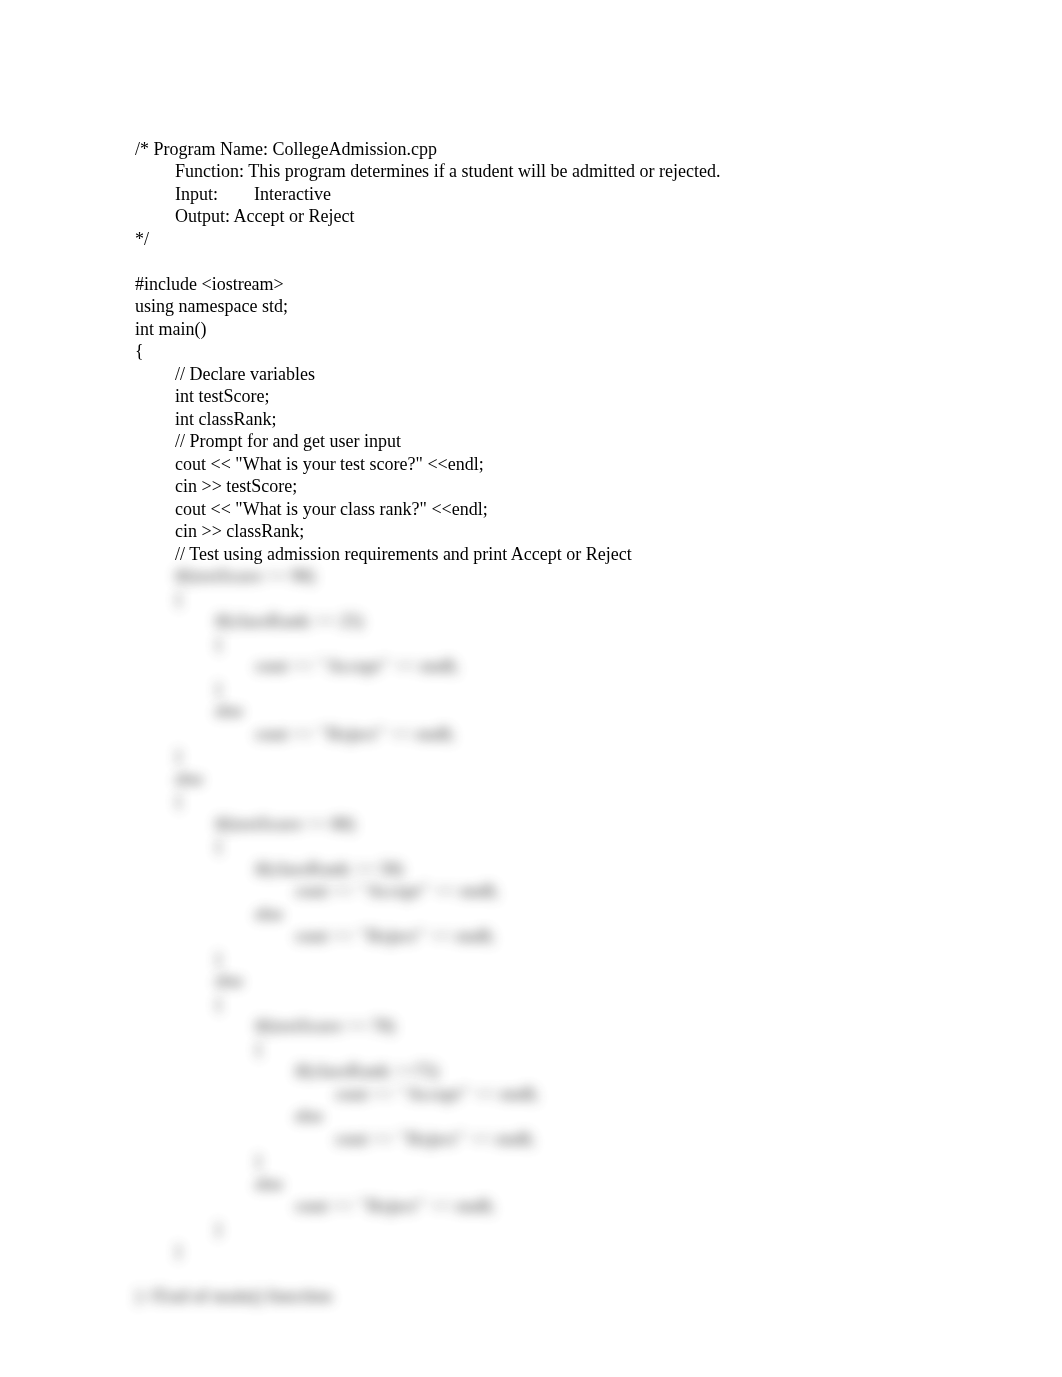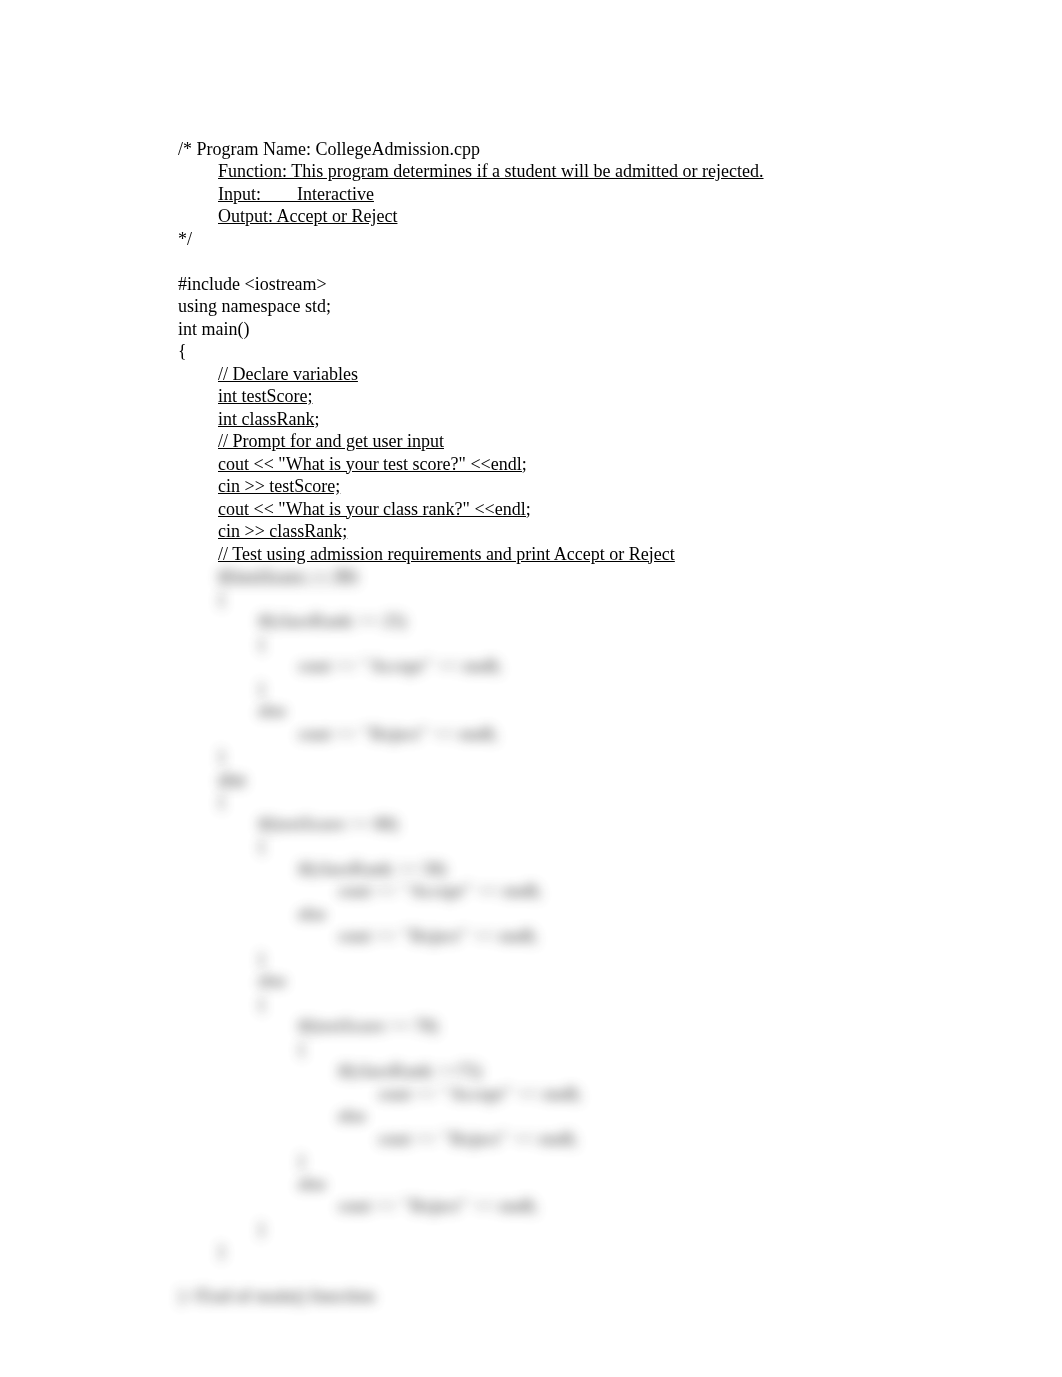--- a/index.html
+++ b/index.html
@@ -14,29 +14,28 @@
       height: 1377px;
       position: relative;
     }
     .code-container {
       padding: 115px 60px 0 135px;
       white-space: pre;
     }
     .code-line {
       display: block;
       min-height: 22px;
-      margin-left: 43px;
     }
     .blurred {
       filter: blur(6px);
       color: #444444;
       font-weight: bold;
       opacity: 0.75;
     }
-    .tab1 { padding-left: 40px; text-decoration: underline; }
+    .tab1 { padding-left: 40px; }
     .tab2 { padding-left: 80px; }
     .tab3 { padding-left: 120px; }
     .tab4 { padding-left: 160px; }
     .tab5 { padding-left: 200px; }
   </style>
 </head>
 <body>
 
 <div class="code-container">
 <span class="code-line">/* Program Name: CollegeAdmission.cpp</span><span class="code-line tab1">Function: This program determines if a student will be admitted or rejected.</span><span class="code-line tab1">Input:        Interactive</span><span class="code-line tab1">Output: Accept or Reject</span><span class="code-line">*/</span><span class="code-line">&nbsp;</span><span class="code-line">#include &lt;iostream&gt;</span><span class="code-line">using namespace std;</span><span class="code-line">int main()</span><span class="code-line">{</span><span class="code-line tab1">// Declare variables</span><span class="code-line tab1">int testScore;</span><span class="code-line tab1">int classRank;</span><span class="code-line tab1">// Prompt for and get user input</span><span class="code-line tab1">cout &lt;&lt; "What is your test score?" &lt;&lt;endl;</span><span class="code-line tab1">cin &gt;&gt; testScore;</span><span class="code-line tab1">cout &lt;&lt; "What is your class rank?" &lt;&lt;endl;</span><span class="code-line tab1">cin &gt;&gt; classRank;</span><span class="code-line tab1">// Test using admission requirements and print Accept or Reject</span><span class="code-line tab1 blurred">if(testScore &gt;= 90)</span><span class="code-line tab1 blurred">{</span><span class="code-line tab2 blurred">if(classRank &gt;= 25)</span><span class="code-line tab2 blurred">{</span><span class="code-line tab3 blurred">cout &lt;&lt; "Accept" &lt;&lt; endl;</span><span class="code-line tab2 blurred">}</span><span class="code-line tab2 blurred">else</span><span class="code-line tab3 blurred">cout &lt;&lt; "Reject" &lt;&lt; endl;</span><span class="code-line tab1 blurred">}</span><span class="code-line tab1 blurred">else</span><span class="code-line tab1 blurred">{</span><span class="code-line tab2 blurred">if(testScore &gt;= 80)</span><span class="code-line tab2 blurred">{</span><span class="code-line tab3 blurred">if(classRank &gt;= 50)</span><span class="code-line tab4 blurred">cout &lt;&lt; "Accept" &lt;&lt; endl;</span><span class="code-line tab3 blurred">else</span><span class="code-line tab4 blurred">cout &lt;&lt; "Reject" &lt;&lt; endl;</span><span class="code-line tab2 blurred">}</span><span class="code-line tab2 blurred">else</span><span class="code-line tab2 blurred">{</span><span class="code-line tab3 blurred">if(testScore &gt;= 70)</span><span class="code-line tab3 blurred">{</span><span class="code-line tab4 blurred">if(classRank &gt;=75)</span><span class="code-line tab5 blurred">cout &lt;&lt; "Accept" &lt;&lt; endl;</span><span class="code-line tab4 blurred">else</span><span class="code-line tab5 blurred">cout &lt;&lt; "Reject" &lt;&lt; endl;</span><span class="code-line tab3 blurred">}</span><span class="code-line tab3 blurred">else</span><span class="code-line tab4 blurred">cout &lt;&lt; "Reject" &lt;&lt; endl;</span><span class="code-line tab2 blurred">}</span><span class="code-line tab1 blurred">}</span><span class="code-line">&nbsp;</span><span class="code-line blurred">} //End of main() function</span></div>

